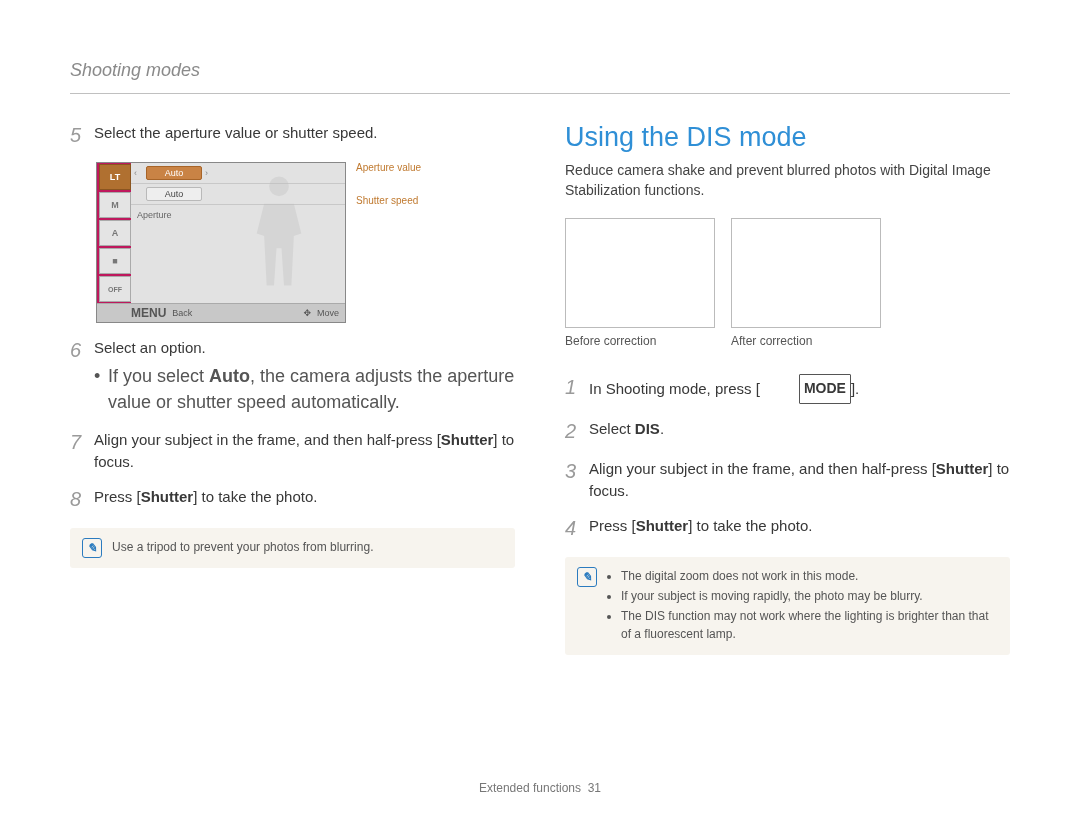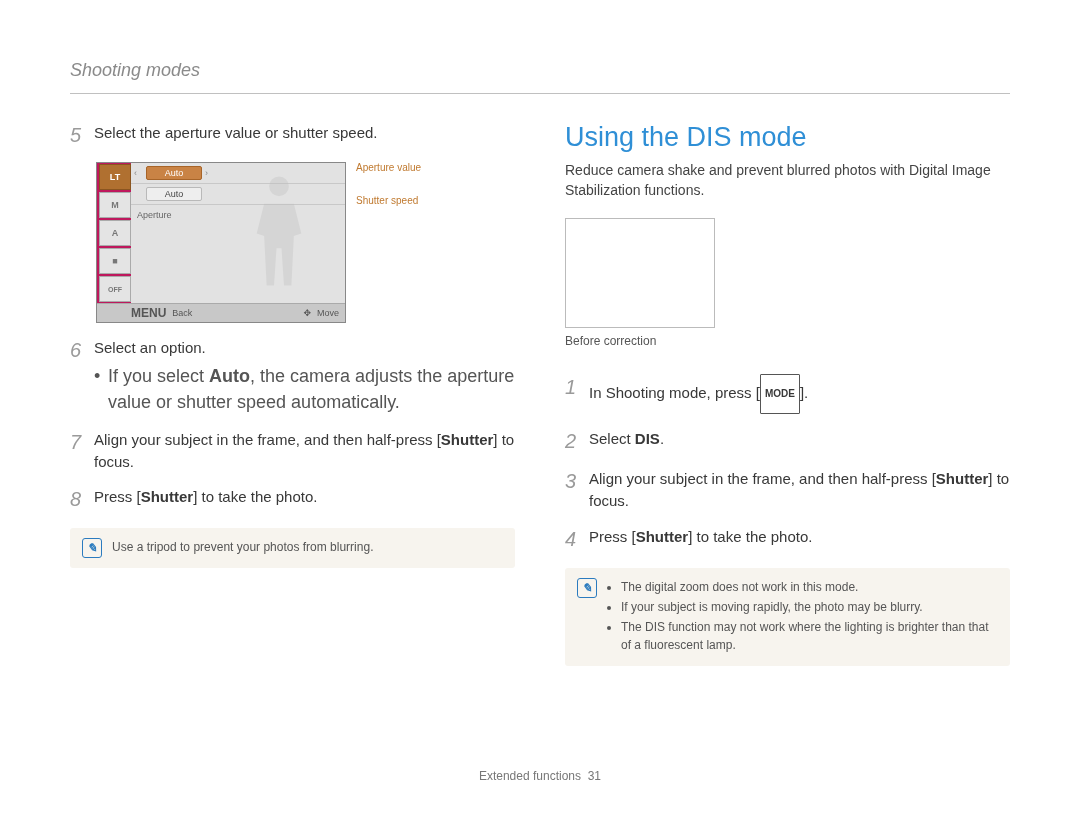--- a/index.html
+++ b/index.html
@@ -57,27 +57,28 @@
   .note .icon{
     width:18px;height:18px;border:1.5px solid #2b7bbf;border-radius:3px;
     display:flex;align-items:center;justify-content:center;color:#2b7bbf;
     font-style:italic;font-weight:bold;font-size:12px;flex-shrink:0;
   }
   .note ul{margin:0;padding-left:14px;}
   .note ul li{margin-bottom:2px;}
   .kbd{
     display:inline-block;
     border:1px solid #555;
-    padding:12px 4px;
-    font-size:10px;
+    padding:4px 4px;
+    font-size:14px;
     font-weight:bold;
     font-family:Arial;
     border-radius:1px;
     line-height:1.4;
     vertical-align:1px;
+    margin-left:39px;
   }
   
   .screen{
     width:248px;border:1px solid #888;margin:8px 0 14px 26px;background:#dcdcdc;
     position:relative;font-size:10px;color:#444;
   }
   .screen-body{display:flex;height:140px;}
   .side{width:34px;background:#be185d;display:flex;flex-direction:column;}
   .side div{
     width:30px;height:26px;margin:1px 2px;background:#e4e4e4;border:1px solid #aaa;
@@ -101,21 +102,21 @@
   .silhouette{
     position:absolute;right:26px;top:6px;width:80px;height:124px;opacity:.35;pointer-events:none;
   }
   .annot{
     position:absolute;font-size:10px;color:#c07a30;left:260px;white-space:nowrap;
   }
   .annot.a1{top:0;}
   .annot.a2{top:33px;}
   .screen-wrap{position:relative;width:248px;margin:8px 0 14px 26px;}
   .footer{
-    position:absolute;bottom:32px;left:0;width:1080px;text-align:center;
+    position:absolute;bottom:20px;left:0;width:1080px;text-align:center;
     font-size:12px;color:#777;
   }
 </style>
 </head>
 <body>
 
 <div class="header">Shooting modes</div>
 
 <div class="cols">
 
@@ -198,20 +199,24 @@
 
   <div class="col">
     <div class="h2">Using the DIS mode</div>
     <div class="intro">Reduce camera shake and prevent blurred photos with Digital Image Stabilization functions.</div>
 
     <div class="figs">
       <div class="fig">
         <div class="box"></div>
         <div class="cap">Before correction</div>
       </div>
+      <div class="fig">
+        <div class="box"></div>
+        <div class="cap">After correction</div>
+      </div>
     </div>
 
     <div class="step">
       <div class="num">1</div>
       <div class="body">
         <span>In Shooting mode, press [</span><span class="kbd">MODE</span><span>].</span>
       </div>
     </div>
 
     <div class="step">

